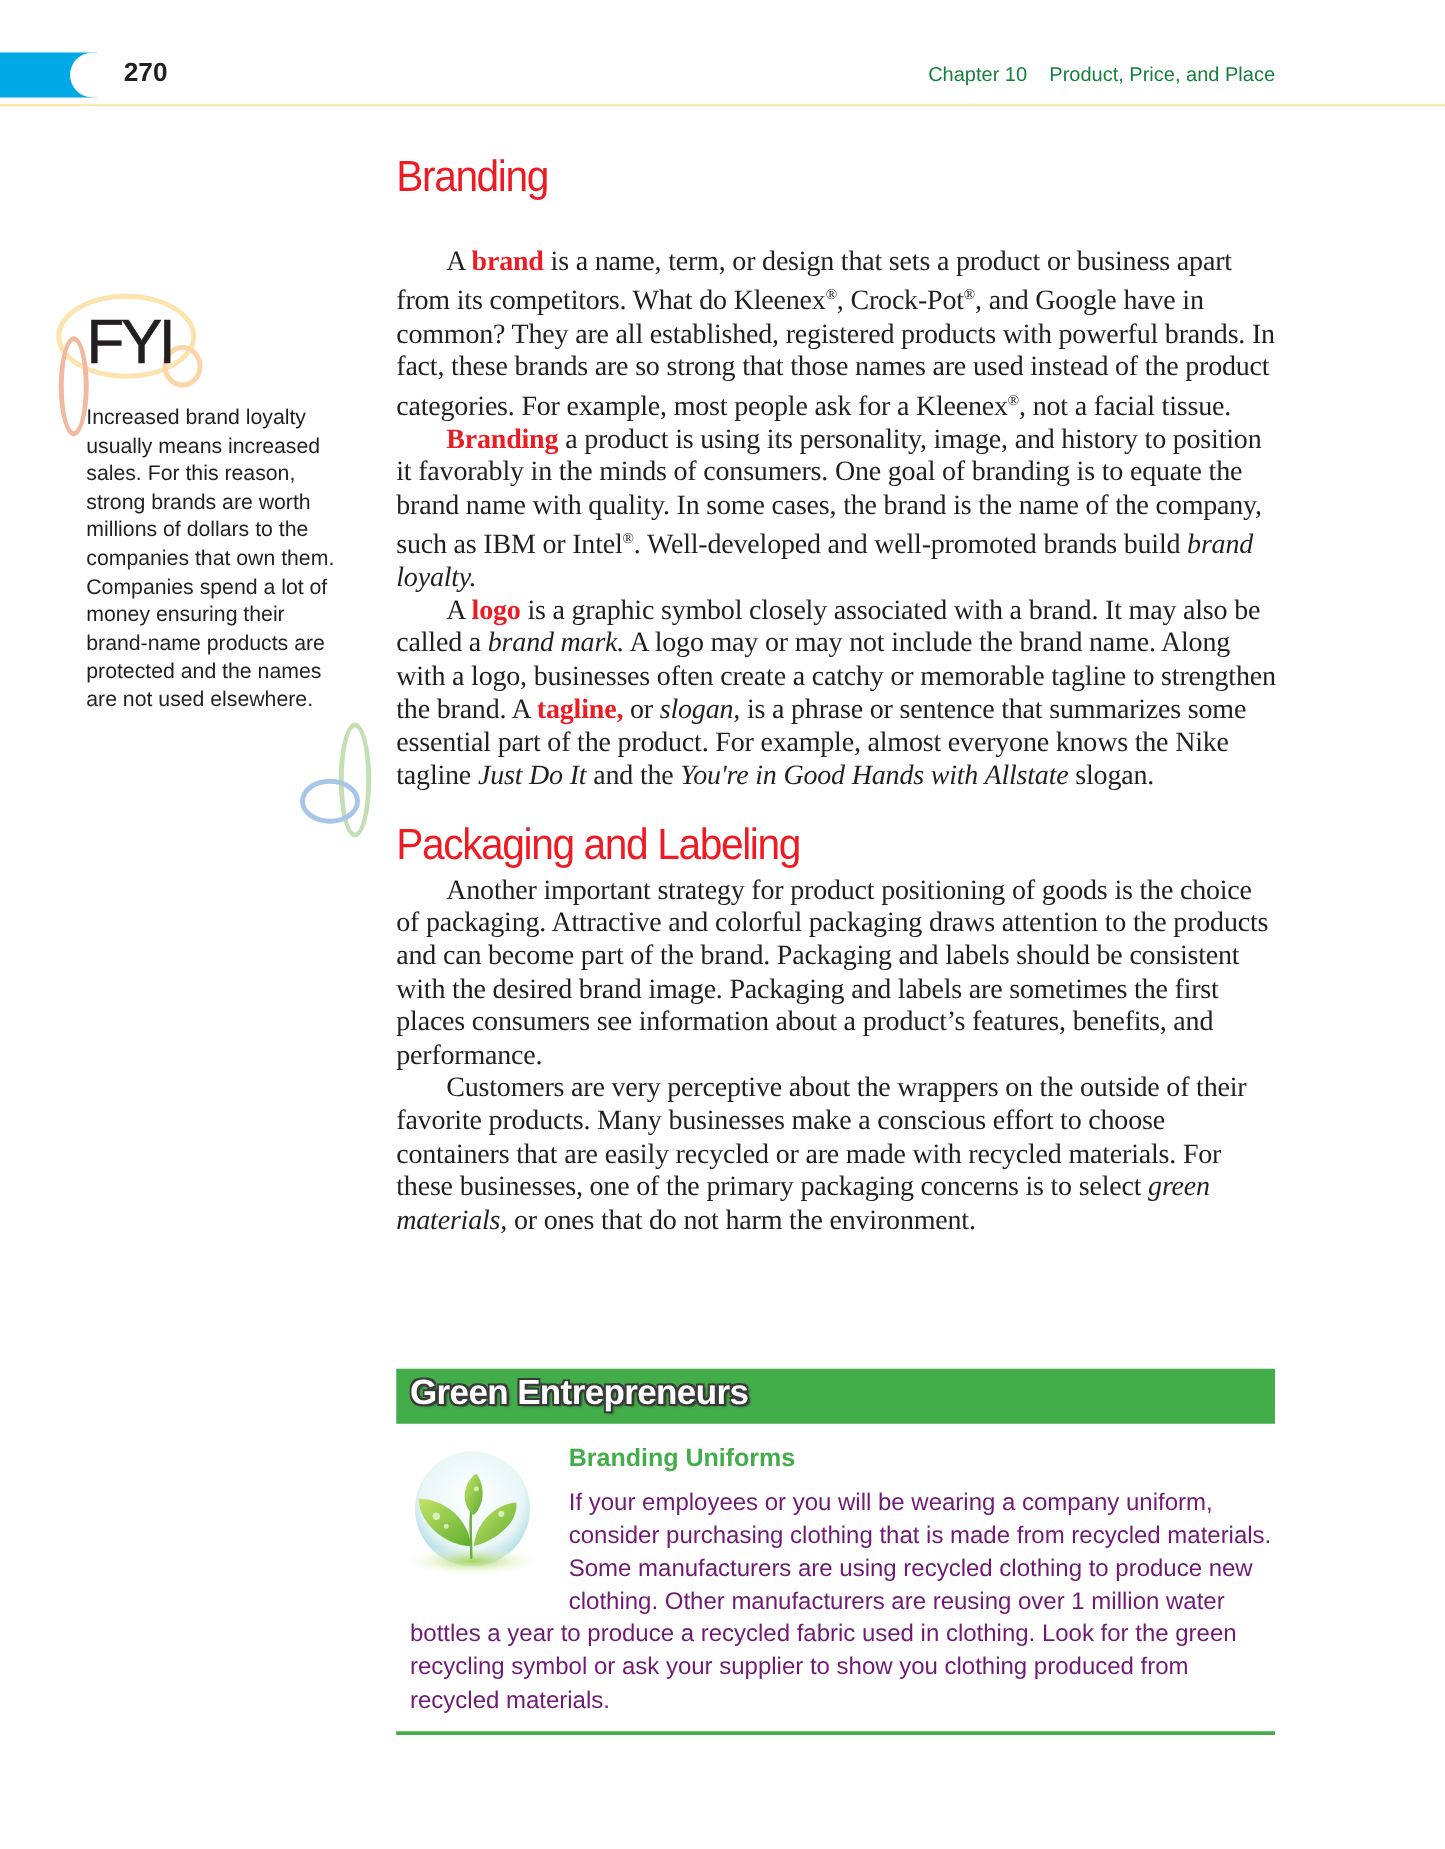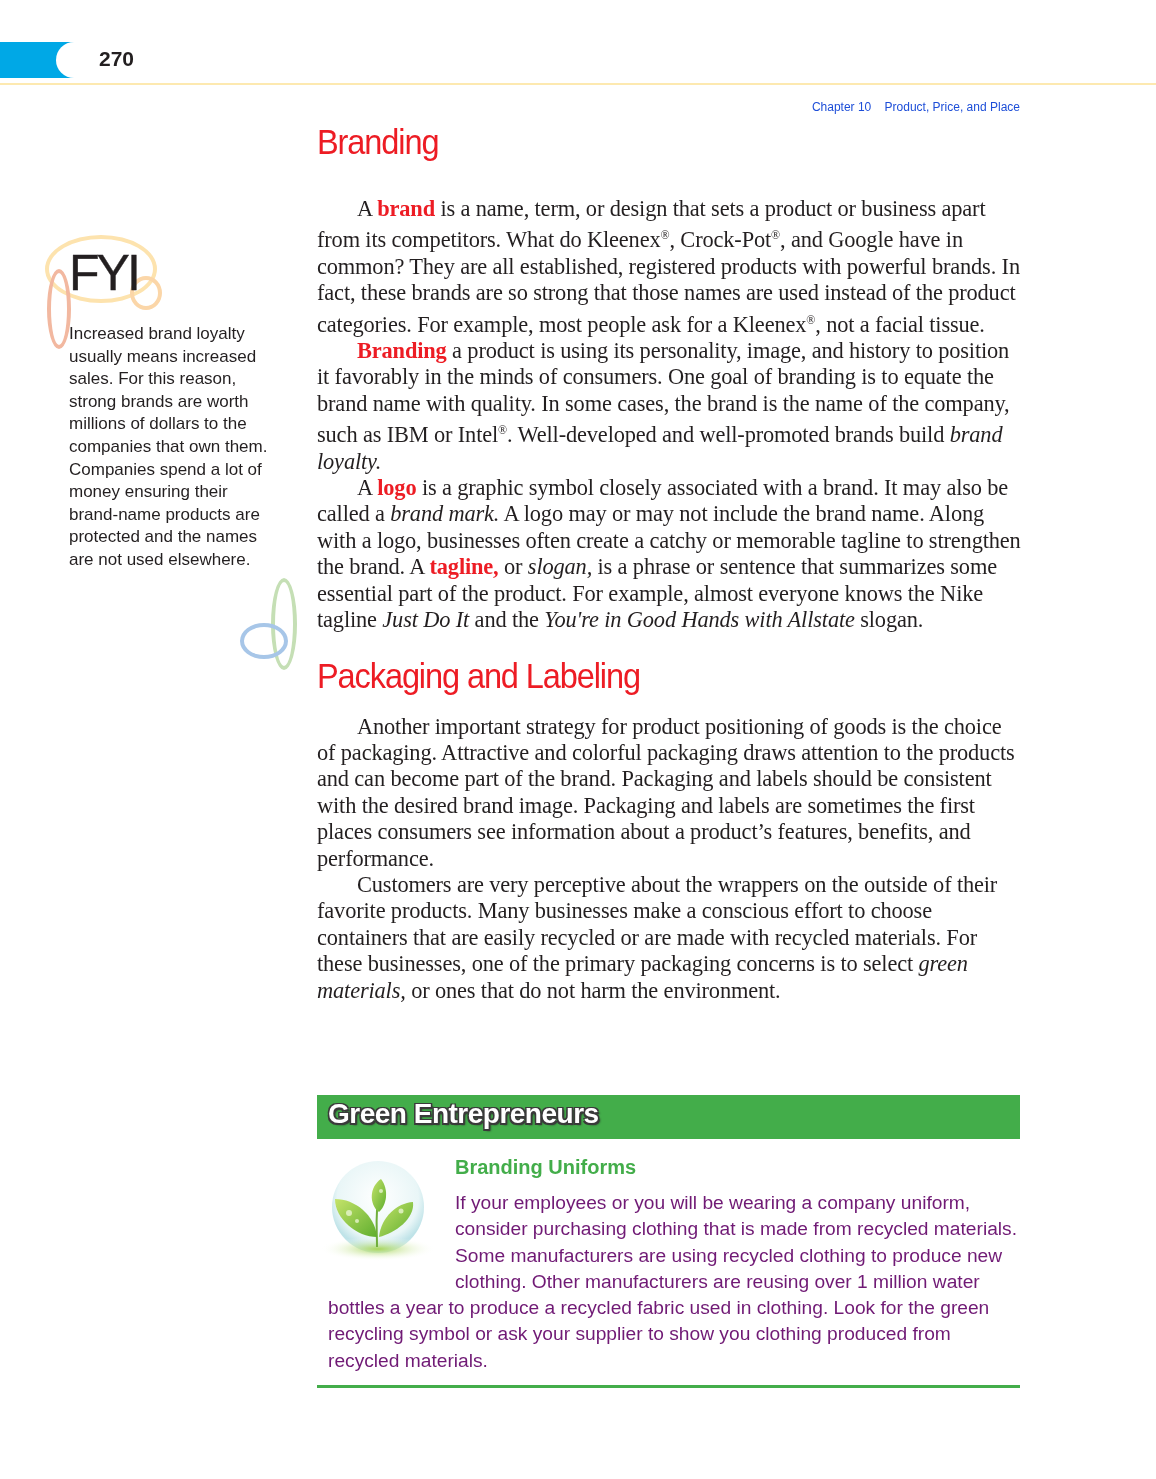--- a/index.html
+++ b/index.html
@@ -14,23 +14,22 @@
     position: absolute; left: 56px; top: 42px; width: 50px; height: 36px;
     background: #ffffff; border-radius: 18px 0 0 18px;
   }
   .page-number {
     position: absolute; left: 67px; top: 47px;
     font-family: "Liberation Sans", sans-serif; font-weight: bold;
     font-size: 21px; color: #231f20; margin-left: 32px;
   }
   .running-head {
     position: absolute; right: 136px; top: 52px;
-    font-family: "Liberation Sans", sans-serif; font-size: 12px; color: #1d4ed8;
+    font-family: "Liberation Sans", sans-serif; font-size: 16px; color: #15803d;
     white-space: pre;
-    margin-top: 48px;
   }
   .header-rule {
     position: absolute; left: 0; top: 83px; width: 1156px; height: 2px;
     background: #fde9b0;
   }
 
   
   .fyi-box { position: absolute; left: 40px; top: 232px; width: 240px; height: 450px; }
   .fyi-ellipse-big {
     position: absolute; left: 5px; top: 3px; width: 104px; height: 60px;
@@ -75,21 +74,21 @@
     font-family: "Liberation Serif", serif; font-size: 22.4px; line-height: 26.4px;
     color: #231f20; margin: 0; text-indent: 40px; letter-spacing: -0.15px;
   }
   .term { color: #ed1c24; font-weight: bold; }
   .reg { font-size: 12px; vertical-align: 8px; }
   em { font-style: italic; }
 
   #h-branding { margin-top: 0; }
   #branding-p1 { margin-top: 32px; }
   #h-packaging { margin-top: 20px; }
-  #packaging-p1 { margin-top: 16px; }
+  #packaging-p1 { margin-top: 1px; }
 
   
   .green-box { position: absolute; left: 317px; top: 1095px; width: 703px; }
   .green-banner {
     height: 44px; background: #43ad4a; position: relative;
   }
   .green-banner-title {
     position: absolute; left: 11px; top: 3px;
     font-family: "Liberation Sans", sans-serif; font-weight: bold; font-size: 28px;
     color: #ffffff; letter-spacing: -0.5px;

